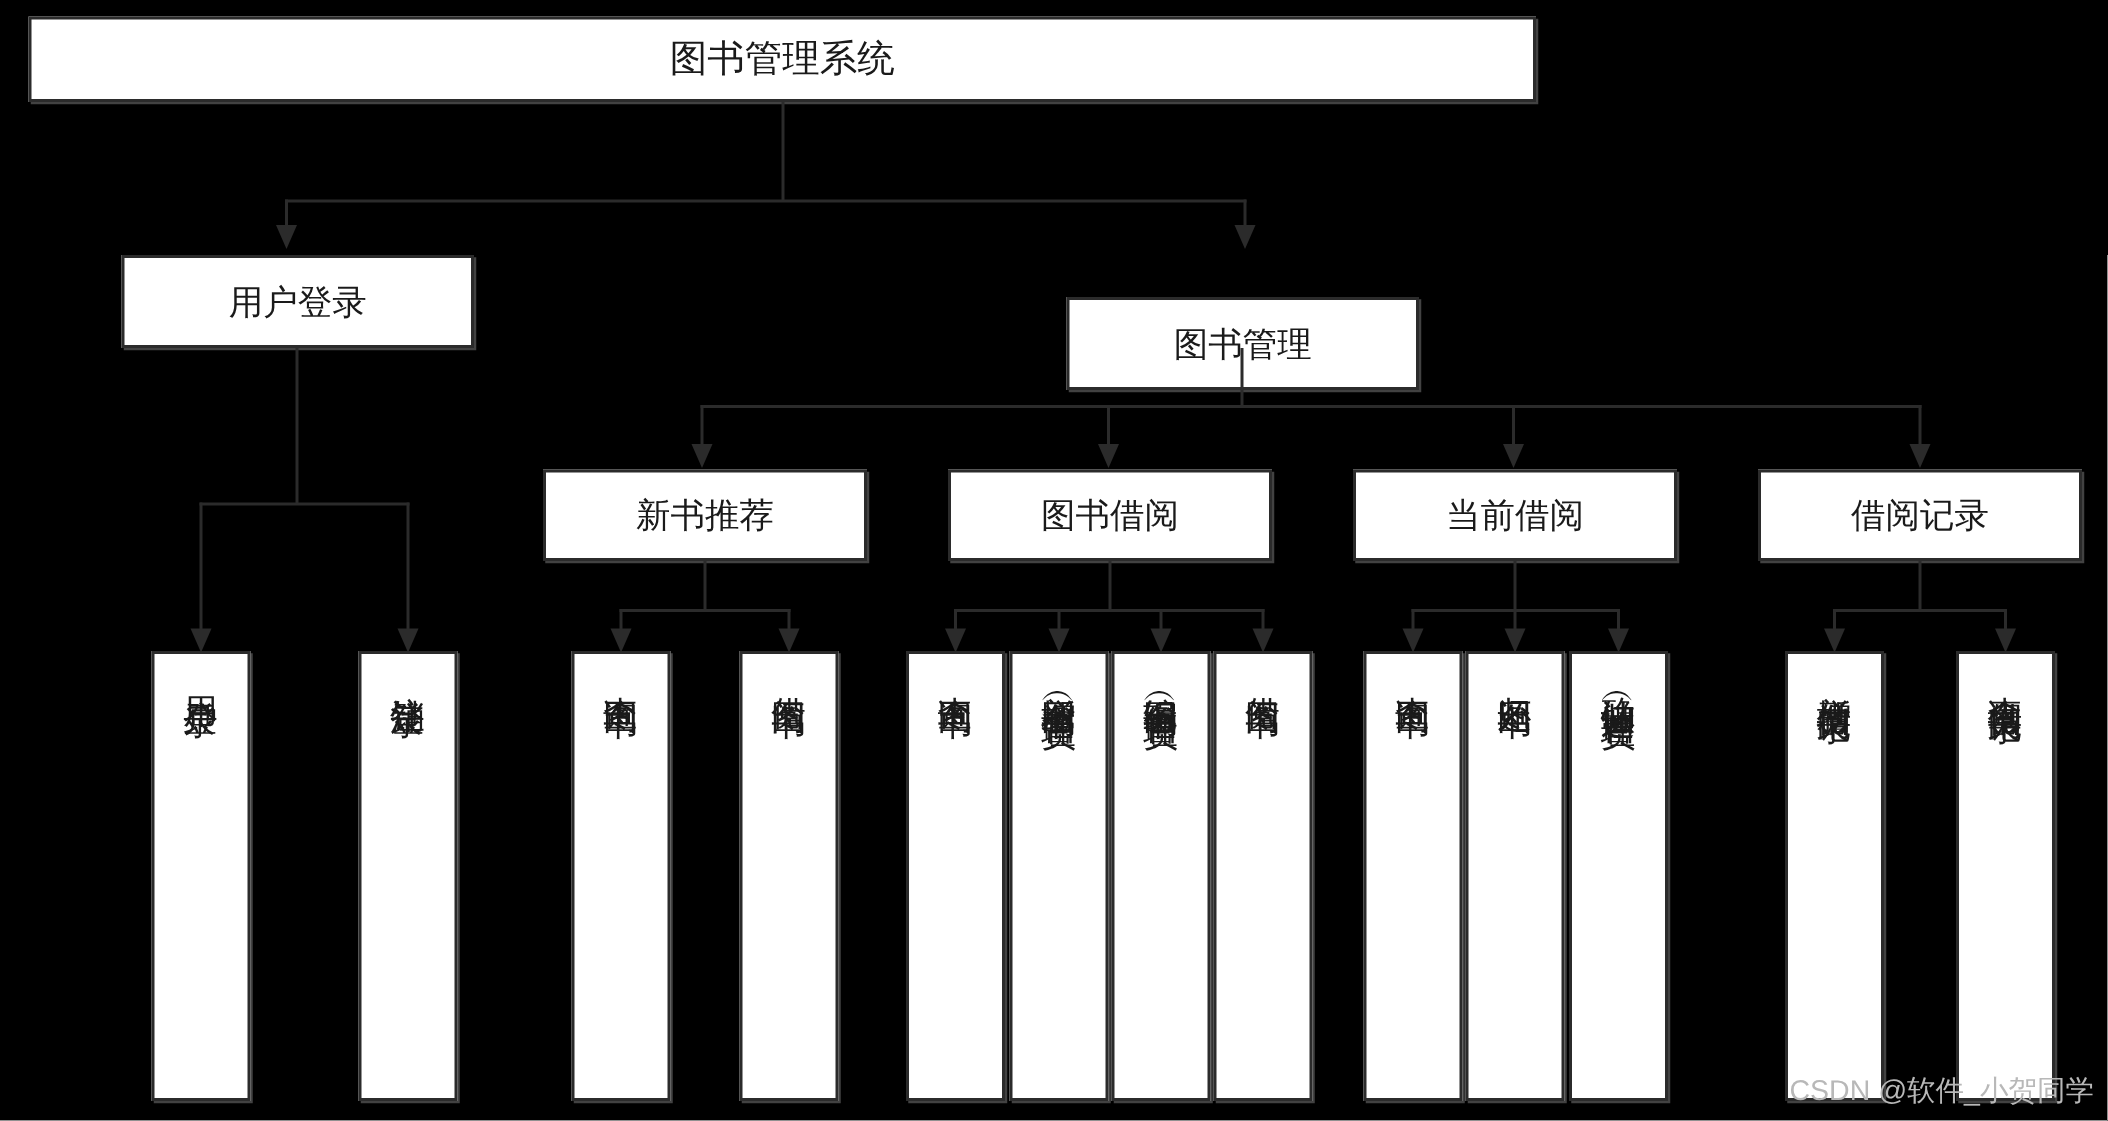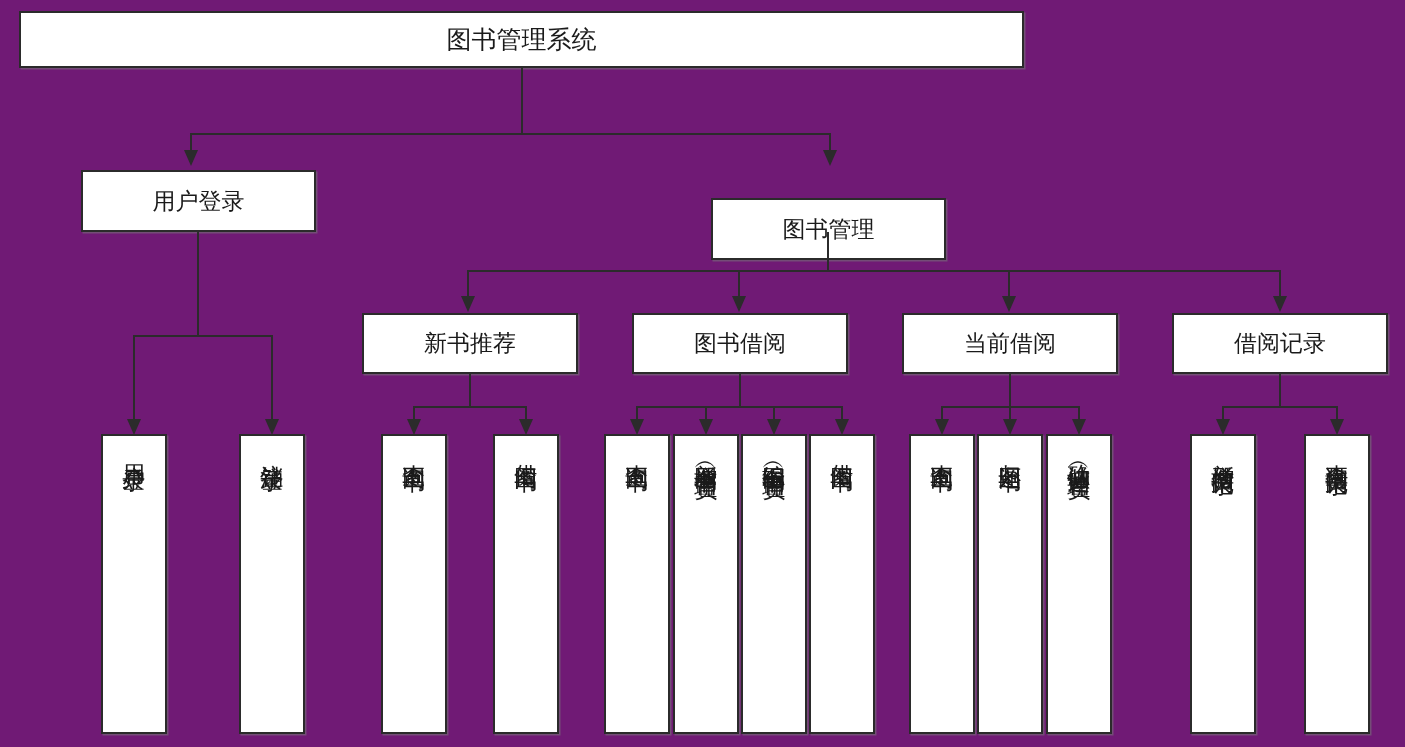--- a/index.html
+++ b/index.html
@@ -7,21 +7,21 @@
     padding: 0;
     background: #ffffff;
   }
   body {
     font-family: "Liberation Sans", "DejaVu Sans", sans-serif;
   }
   #canvas {
     position: relative;
     width: 1405px;
     height: 747px;
-    background: #701a75;
+    background: #000000;
     overflow: hidden;
   }
 
   
   .node {
     position: absolute;
     box-sizing: border-box;
     background: #ffffff;
     border: 2px solid #2b2b2b;
     box-shadow: 1.5px 1.5px 0 rgba(120,120,120,0.55);
@@ -209,14 +209,15 @@
     <span class="label">确认归还（管理员）</span>
   </div>
 
   <div class="node leaf" style="left:1190px; top:434px; width:66px; height:300px;">
     <span class="label">新增借阅记录</span>
   </div>
   <div class="node leaf" style="left:1304px; top:434px; width:66px; height:300px;">
     <span class="label">查询借阅记录</span>
   </div>
 
+  <div id="watermark" style="left:1193px; top:714px;">CSDN @软件_小贺同学</div>
 
 </div>
 
 </body></html>

